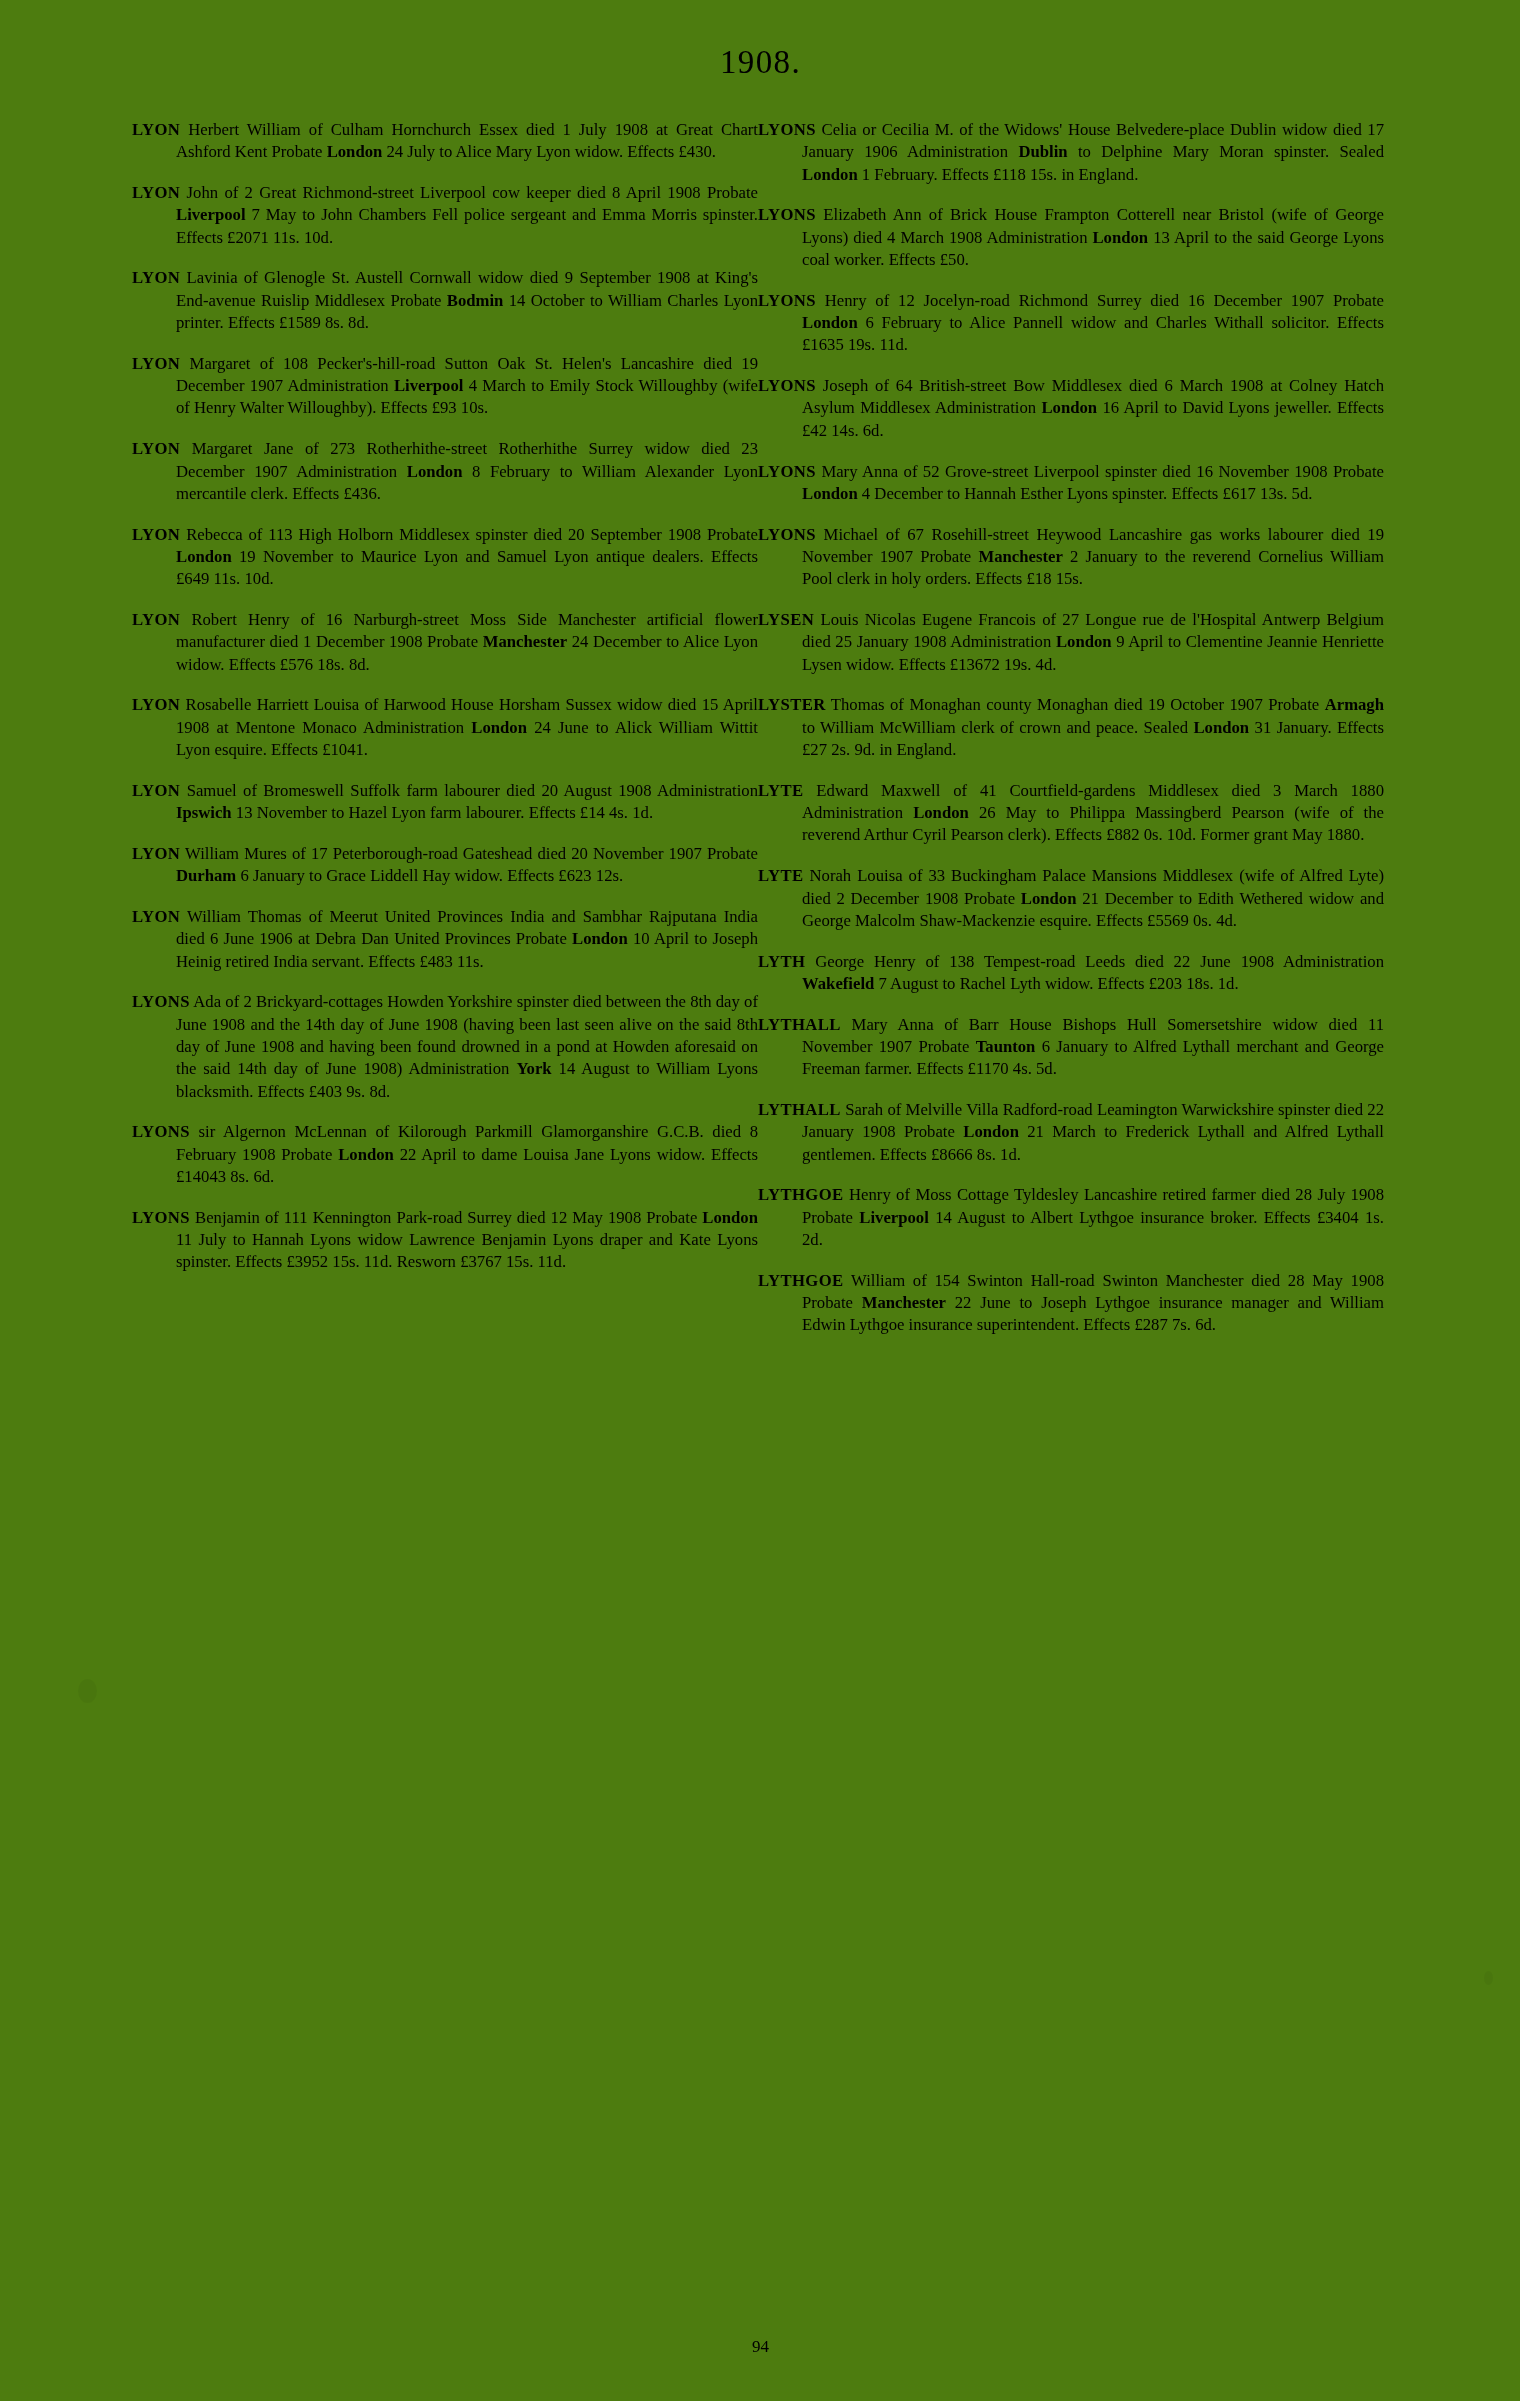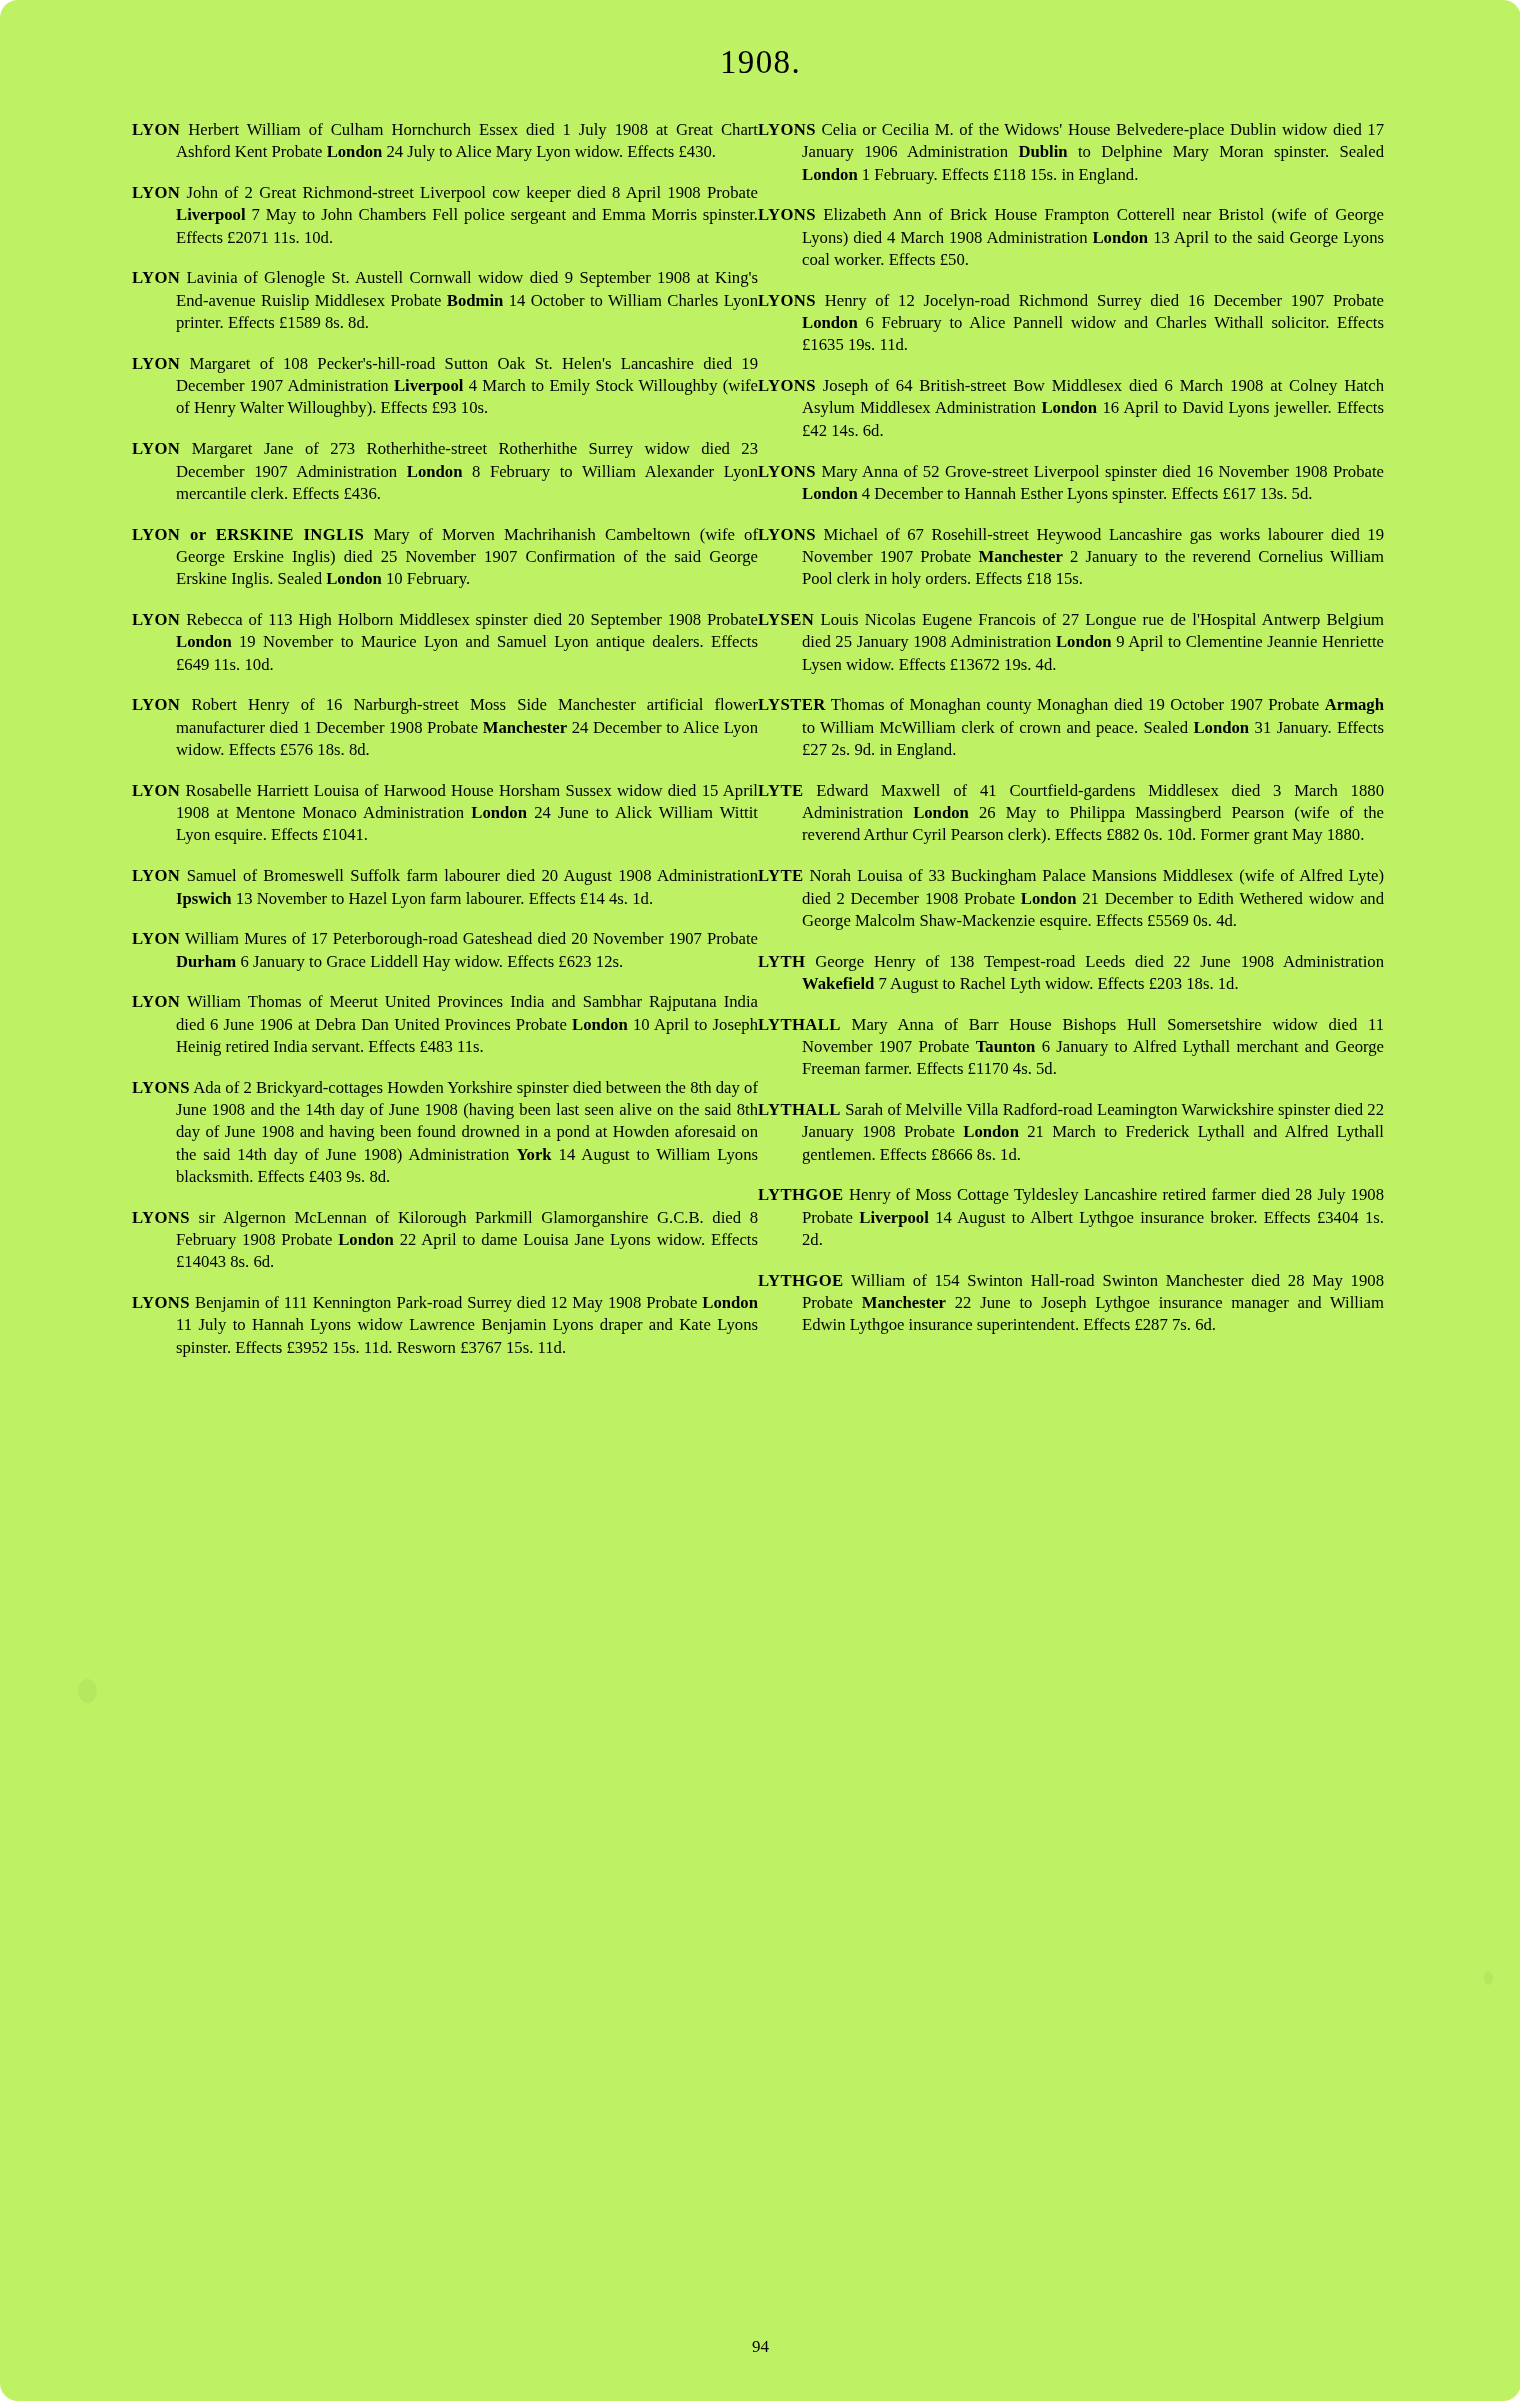--- a/index.html
+++ b/index.html
@@ -11,22 +11,21 @@
     width: 1521px;
     height: 2401px;
     font-family: "Liberation Serif", serif;
     color: #000000;
     position: relative;
     overflow: hidden;
   }
   .page {
     position: absolute;
     inset: 0;
-    background: #bef264;
-    border-radius: 18px;
+    background: #4d7c0f;
   }
   .page-header {
     text-align: center;
     font-size: 33px;
     letter-spacing: 1.4px;
     padding-top: 44px;
     font-family: "Liberation Serif", serif;
   }
   .columns {
     display: flex;
@@ -81,21 +80,20 @@
 
   <div class="page-header">1908.</div>
 
   <div class="columns">
     <div class="column" id="col-0">
         <p class="entry"><span class="surname">LYON</span> <span class="txt">Herbert William of Culham Hornchurch Essex died 1 July 1908 at Great Chart Ashford Kent Probate </span><span class="place">London</span><span class="txt"> 24 July to Alice Mary Lyon widow.  Effects £430.</span></p>
         <p class="entry"><span class="surname">LYON</span> <span class="txt">John of 2 Great Richmond-street Liverpool cow keeper died 8 April 1908 Probate </span><span class="place">Liverpool</span><span class="txt"> 7 May to John Chambers Fell police sergeant and Emma Morris spinster.  Effects £2071 11s. 10d.</span></p>
         <p class="entry"><span class="surname">LYON</span> <span class="txt">Lavinia of Glenogle St. Austell Cornwall widow died 9 September 1908 at King's End-avenue Ruislip Middlesex Probate </span><span class="place">Bodmin</span><span class="txt"> 14 October to William Charles Lyon printer.  Effects £1589 8s. 8d.</span></p>
         <p class="entry"><span class="surname">LYON</span> <span class="txt">Margaret of 108 Pecker's-hill-road Sutton Oak St. Helen's Lancashire died 19 December 1907 Administration </span><span class="place">Liverpool</span><span class="txt"> 4 March to Emily Stock Willoughby (wife of Henry Walter Willoughby).  Effects £93 10s.</span></p>
         <p class="entry"><span class="surname">LYON</span> <span class="txt">Margaret Jane of 273 Rotherhithe-street Rotherhithe Surrey widow died 23 December 1907 Administration </span><span class="place">London</span><span class="txt"> 8 February to William Alexander Lyon mercantile clerk.  Effects £436.</span></p>
-        <p class="entry"><span class="surname">LYON or ERSKINE INGLIS</span> <span class="txt">Mary of Morven Machrihanish Cambeltown (wife of George Erskine Inglis) died 25 November 1907 Confirmation of the said George Erskine Inglis.  Sealed </span><span class="place">London</span><span class="txt"> 10 February.</span></p>
         <p class="entry"><span class="surname">LYON</span> <span class="txt">Rebecca of 113 High Holborn Middlesex spinster died 20 September 1908 Probate </span><span class="place">London</span><span class="txt"> 19 November to Maurice Lyon  and Samuel Lyon antique dealers. Effects £649 11s. 10d.</span></p>
         <p class="entry"><span class="surname">LYON</span> <span class="txt">Robert Henry of 16 Narburgh-street Moss Side Manchester artificial flower manufacturer died 1 December 1908 Probate </span><span class="place">Manchester</span><span class="txt"> 24 December to Alice Lyon widow.  Effects £576 18s. 8d.</span></p>
         <p class="entry"><span class="surname">LYON</span> <span class="txt">Rosabelle Harriett Louisa of Harwood House Horsham Sussex widow died 15 April 1908 at Mentone Monaco Administration </span><span class="place">London</span><span class="txt"> 24 June to Alick William Wittit Lyon esquire.  Effects £1041.</span></p>
         <p class="entry"><span class="surname">LYON</span> <span class="txt">Samuel of Bromeswell Suffolk farm labourer died 20 August 1908 Administration </span><span class="place">Ipswich</span><span class="txt"> 13 November to Hazel Lyon farm labourer.  Effects £14 4s. 1d.</span></p>
         <p class="entry"><span class="surname">LYON</span> <span class="txt">William Mures of 17 Peterborough-road Gateshead died 20 November 1907 Probate </span><span class="place">Durham</span><span class="txt"> 6 January to Grace Liddell Hay widow.  Effects £623 12s.</span></p>
         <p class="entry"><span class="surname">LYON</span> <span class="txt">William Thomas of Meerut United Provinces India and Sambhar Rajputana India died 6 June 1906 at Debra Dan United Provinces Probate </span><span class="place">London</span><span class="txt"> 10 April to Joseph Heinig retired India servant.  Effects £483 11s.</span></p>
         <p class="entry"><span class="surname">LYONS</span> <span class="txt">Ada of 2 Brickyard-cottages Howden Yorkshire spinster died between the 8th day of June 1908 and the 14th day of June 1908 (having been last seen alive on  the said 8th day of June 1908 and having been found drowned in a pond at Howden aforesaid on the said 14th day of June 1908) Administration </span><span class="place">York</span><span class="txt"> 14 August to William Lyons blacksmith.  Effects £403 9s. 8d.</span></p>
         <p class="entry"><span class="surname">LYONS</span> <span class="txt">sir Algernon McLennan of Kilorough Parkmill Glamorganshire G.C.B. died 8 February 1908 Probate </span><span class="place">London</span><span class="txt"> 22 April to dame Louisa Jane Lyons widow. Effects £14043 8s. 6d.</span></p>
         <p class="entry"><span class="surname">LYONS</span> <span class="txt">Benjamin of 111 Kennington Park-road Surrey died 12 May 1908 Probate </span><span class="place">London</span><span class="txt"> 11 July to Hannah Lyons widow Lawrence Benjamin Lyons draper and Kate Lyons spinster. Effects £3952 15s. 11d.   Resworn £3767 15s. 11d.</span></p>
       </div>

